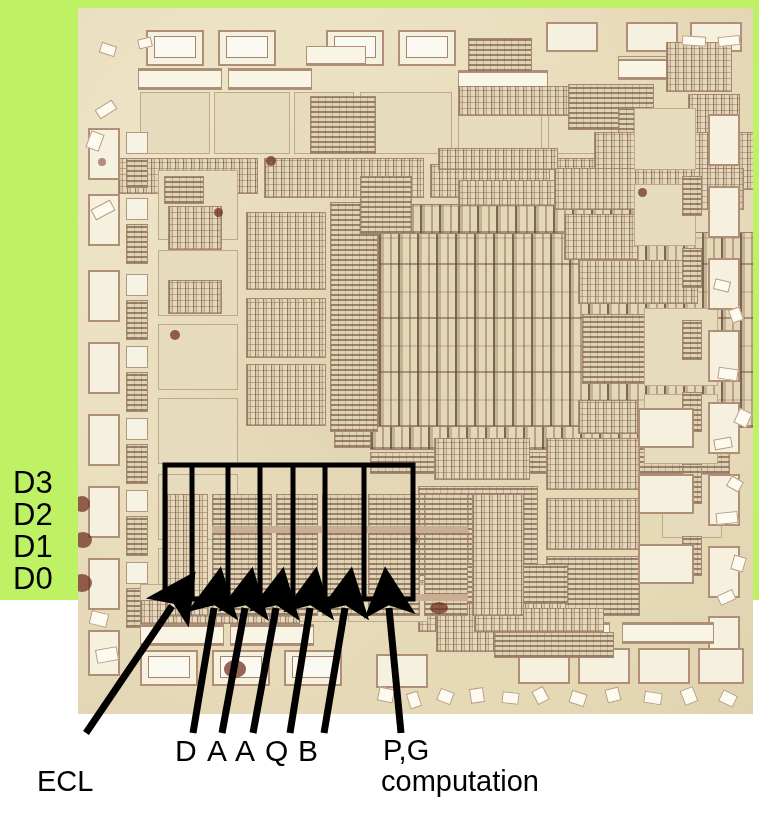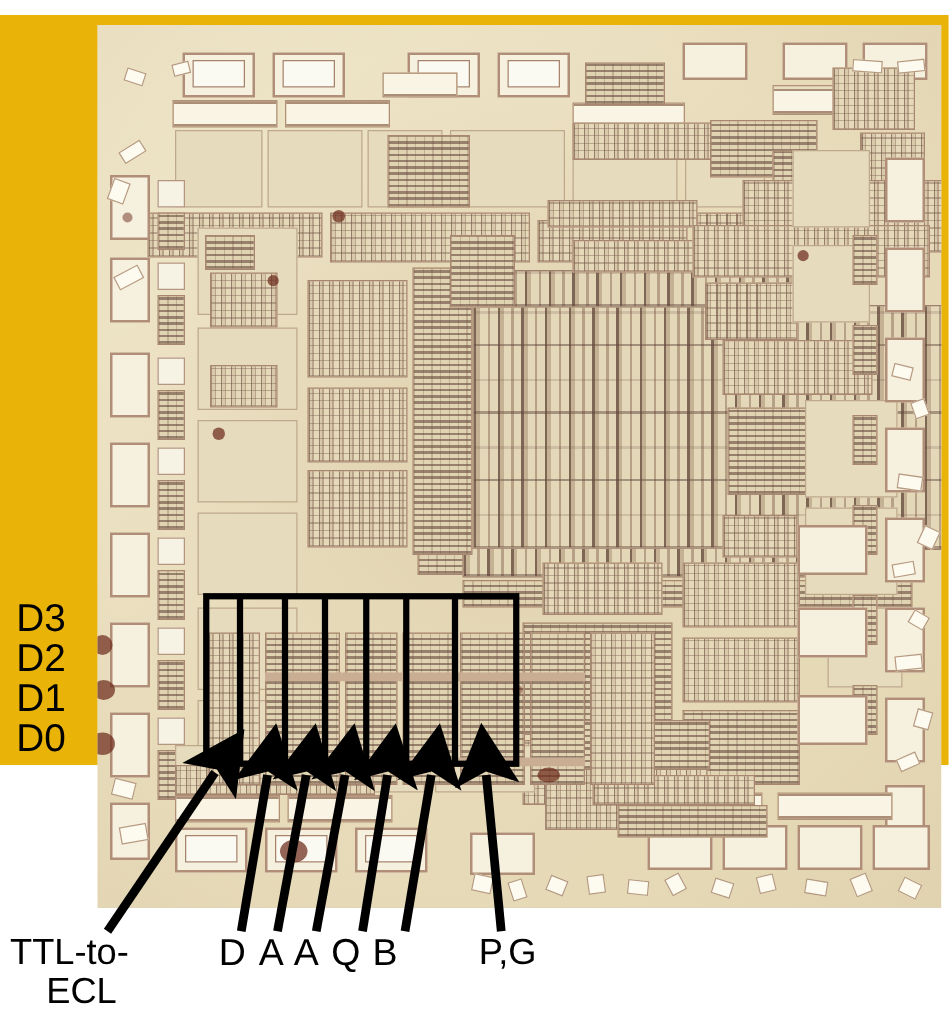--- a/index.html
+++ b/index.html
@@ -2,21 +2,21 @@
 <html><head>
 <meta charset="utf-8">
 <title>Annotated die photo</title>
 <style>
   html,body{margin:0;padding:0;background:#ffffff;}
   body{
     width:759px;height:824px;position:relative;overflow:hidden;
     font-family:"Liberation Sans",sans-serif;
     -webkit-font-smoothing:antialiased;
   }
-  #stage{position:absolute;left:0;top:12px;width:759px;height:600px;background:#eab308;}
+  #stage{position:absolute;left:0;top:0;width:759px;height:600px;background:#bef264;}
 
   
   #die{
     position:absolute;left:78px;top:8px;width:675px;height:706px;
     background:#ece2c4;
     overflow:hidden;
     box-shadow:inset 0 0 0 1px #c9b694;
   }
   #die .tint{
     position:absolute;inset:0;
@@ -353,24 +353,24 @@
     <line x1="290" y1="733" x2="310" y2="608" stroke="#000" stroke-width="7" marker-end="url(#ah)"></line>
     <line x1="324" y1="733" x2="345" y2="608" stroke="#000" stroke-width="7" marker-end="url(#ah)"></line>
     <line x1="401" y1="733" x2="389" y2="608" stroke="#000" stroke-width="7" marker-end="url(#ah)"></line>
   </svg>
 
   <div class="lbl lbl-d" style="left:13px;top:467px;">D3</div>
   <div class="lbl lbl-d" style="left:13px;top:499px;">D2</div>
   <div class="lbl lbl-d" style="left:13px;top:531px;">D1</div>
   <div class="lbl lbl-d" style="left:13px;top:563px;">D0</div>
 
-  <div class="lbl lbl-cap" style="left:8px;top:736px;">TTL-to-</div>
   <div class="lbl lbl-cap" style="left:37px;top:767px;">ECL</div>
 
   <div class="lbl lbl-letter" style="left:175px;top:736px;">D</div>
   <div class="lbl lbl-letter" style="left:207px;top:736px;">A</div>
   <div class="lbl lbl-letter" style="left:235px;top:736px;">A</div>
   <div class="lbl lbl-letter" style="left:265px;top:736px;">Q</div>
   <div class="lbl lbl-letter" style="left:298px;top:736px;">B</div>
 
   <div class="lbl lbl-cap" style="left:383px;top:736px;">P,G</div>
+  <div class="lbl lbl-cap" style="left:381px;top:767px;">computation</div>
 
 </div>
 
 </body></html>

